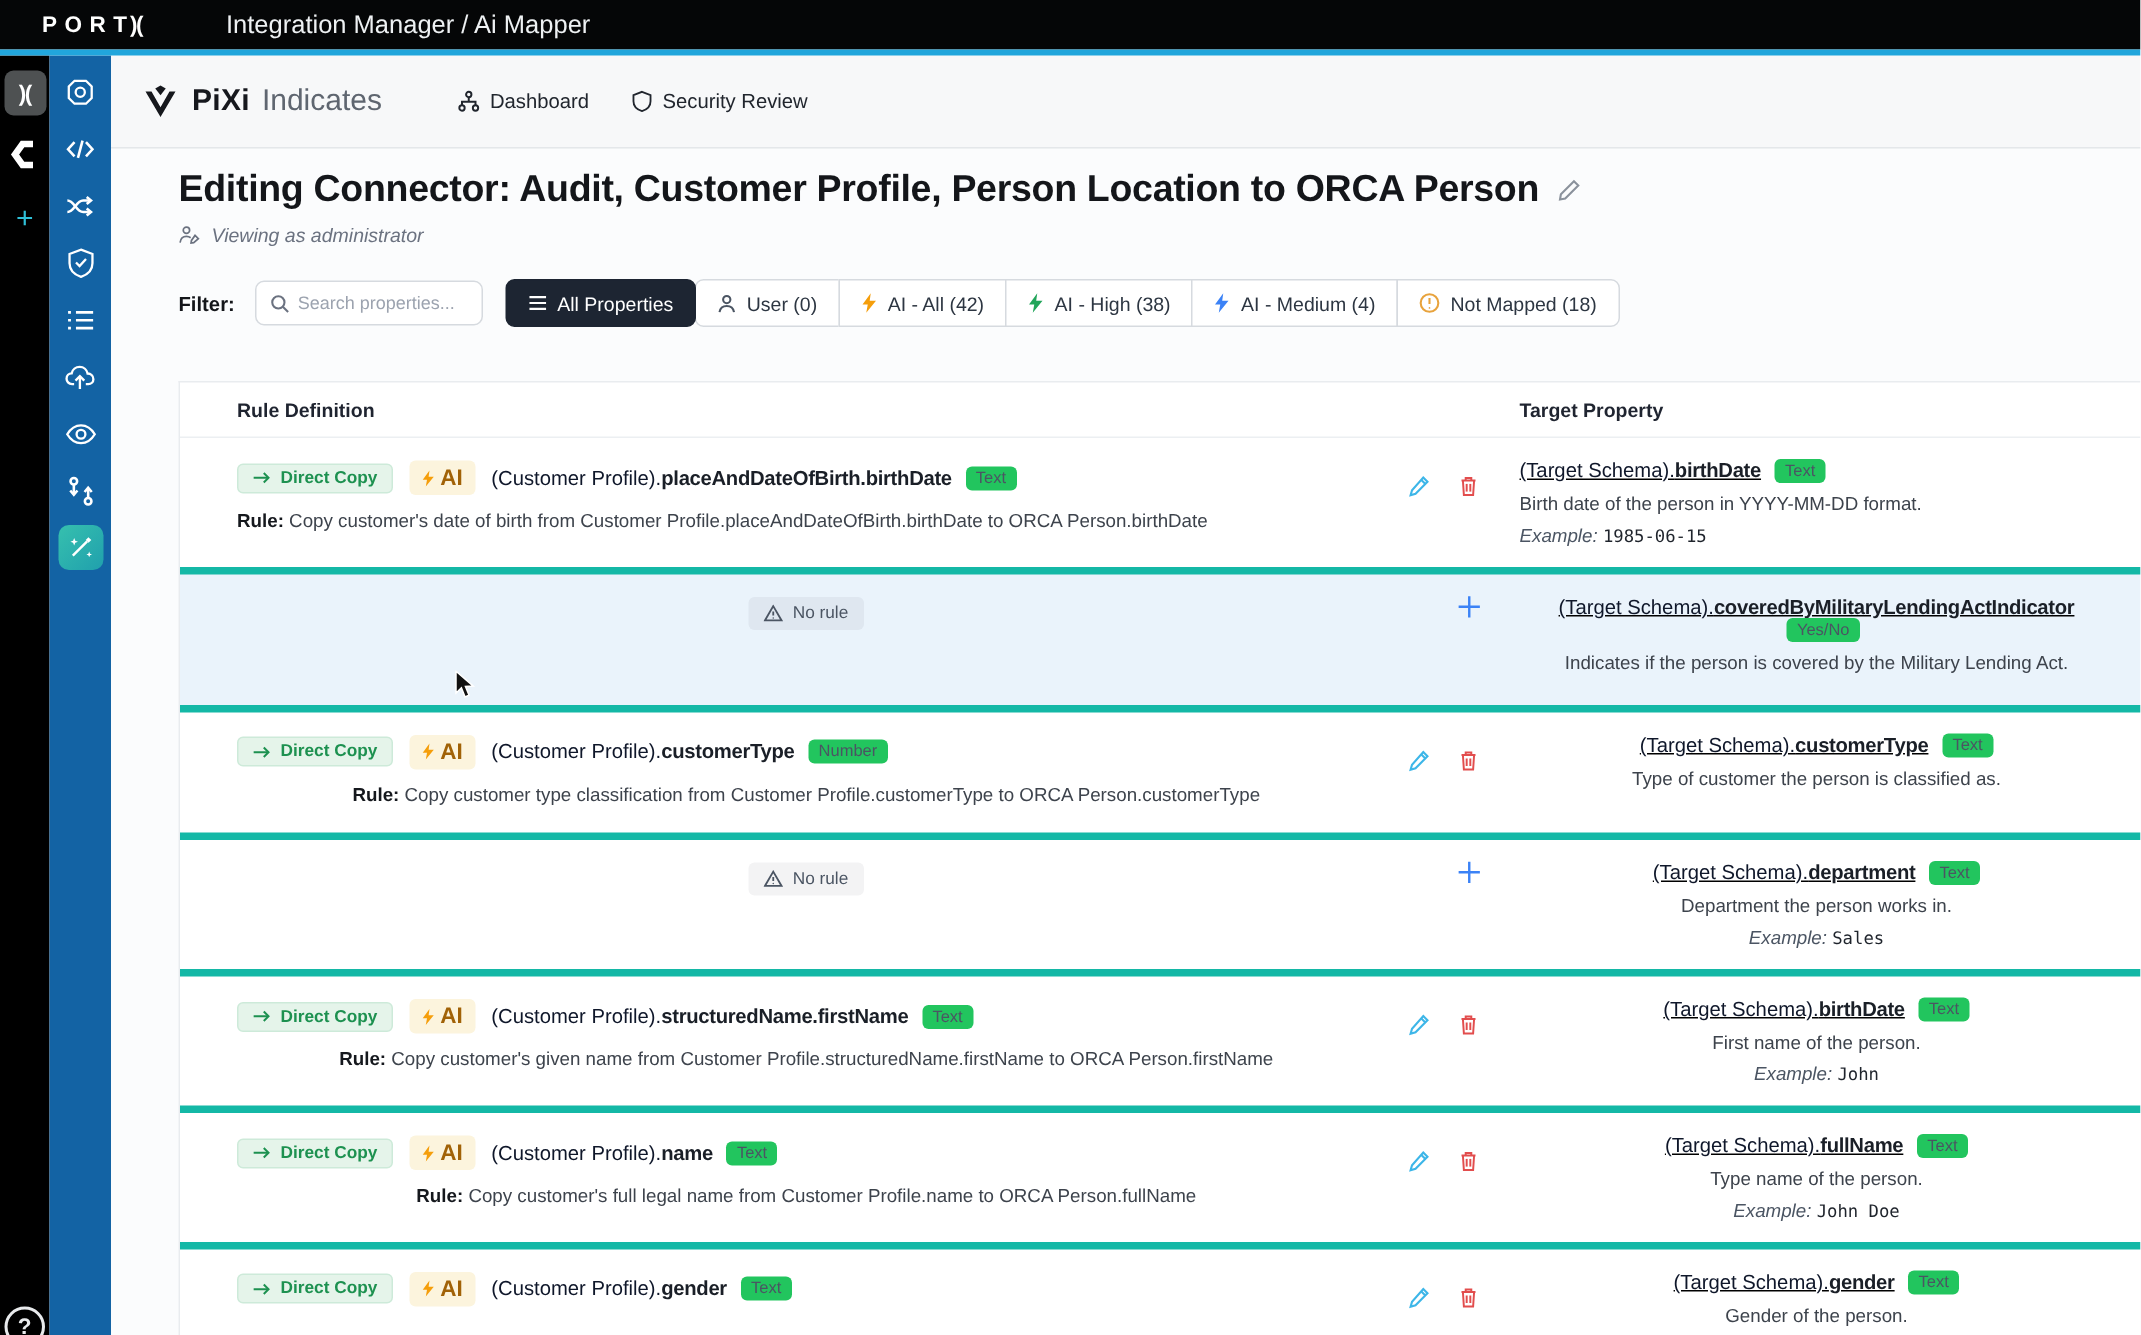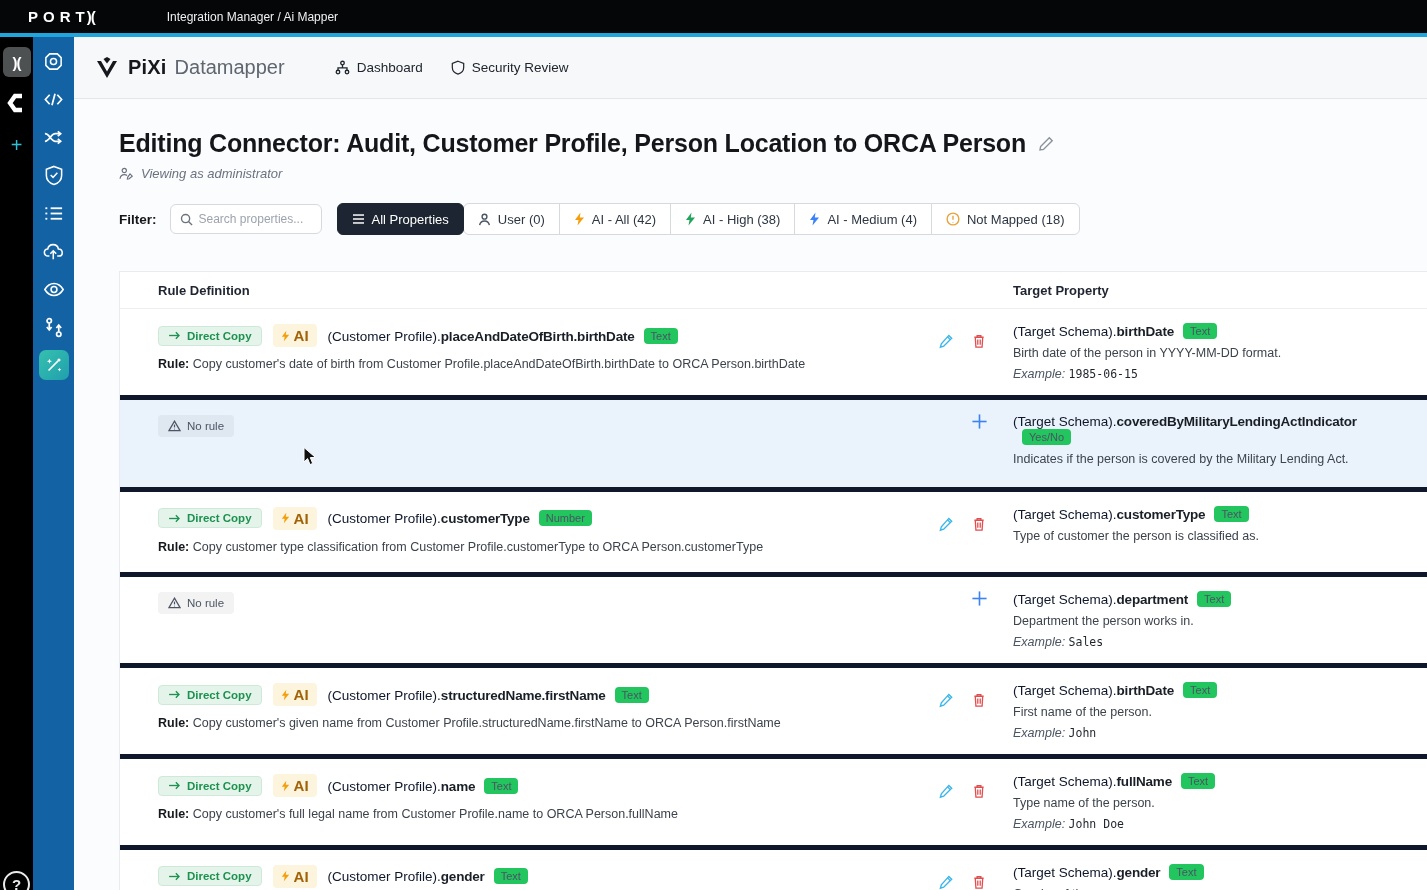--- a/index.html
+++ b/index.html
@@ -4,21 +4,21 @@
 <style>
   * { box-sizing: border-box; margin: 0; padding: 0; }
   html,body { width:1427px; height:890px; overflow:hidden; }
   body { font-family:"Liberation Sans", sans-serif; background:#fbfcfd; position:relative; }
 
   
   .topbar { position:absolute; top:0; left:0; width:100%; height:33px; background:#050607;
             display:flex; align-items:center; z-index:5; }
   .logo { color:#fff; font-weight:bold; font-size:15px; letter-spacing:5px; margin-left:28px; white-space:nowrap; }
   .logo .xmark { letter-spacing:-1px; margin-left:-3px; font-weight:bold; }
-  .topbar-crumb { color:#eef1f3; font-size:12px; margin-left:44px;padding-left:28px; }
+  .topbar-crumb { color:#eef1f3; font-size:17px; margin-left:28px;padding-left:28px; }
   .cyanline { position:absolute; top:33px; left:0; width:100%; height:4px; background:#21a6dc; z-index:5; }
 
   
   .rail-black { position:absolute; top:37px; left:0; width:33px; bottom:0; background:#000; z-index:4;
                 display:flex; flex-direction:column; align-items:center; }
   .appbox { width:28px; height:30px; background:#4e5152; border-radius:6px; margin-top:10px;
             display:flex; align-items:center; justify-content:center; color:#fff; font-weight:bold;
             font-size:15px; letter-spacing:-1px; }
   .cicon { margin-top:16px; }
   .plusicon { color:#2fc0d8; font-size:20px; font-weight:300; margin-top:18px; line-height:1; }
@@ -35,21 +35,21 @@
   
   .main { position:absolute; top:37px; left:74px; right:0; bottom:0; background:#fbfcfd; }
   .nav { height:62px; background:#f7f8f9; border-bottom:1px solid #e4e7ea; display:flex; align-items:center; padding-left:21px; }
   .brand { display:flex; align-items:center; gap:9px; }
   .brand-bold { font-size:20px; font-weight:bold; color:#16181d; letter-spacing:0.2px; }
   .brand-light { font-size:20px; font-weight:400; color:#5f6670; margin-left:-1px; }
   .navitems { display:flex; align-items:center; gap:28px; margin-left:50px; }
   .navitem { display:flex; align-items:center; gap:7px; font-size:13.5px; color:#21262e; cursor:pointer; }
 
   .content { padding-left:45px; }
-  .pagetitle { margin-top:30px; font-size:25px; font-weight:bold; color:#14161a; letter-spacing:-0.2px;
+  .pagetitle { margin-top:13px; font-size:25px; font-weight:bold; color:#14161a; letter-spacing:-0.2px;
                display:flex; align-items:center; gap:12px; }
   .viewing { margin-top:8px; display:flex; align-items:center; gap:7px; color:#6b7280; font-size:13px; font-style:italic; }
 
   
   .filterrow { margin-top:22px; display:flex; align-items:center; }
   .filterlabel { font-size:13.5px; font-weight:bold; color:#14161a; margin-right:13px; }
   .searchbox { width:152px; height:30px; background:#fff; border:1px solid #d6dadf; border-radius:6px;
                display:flex; align-items:center; padding:0 9px; gap:6px; margin-right:15px; }
   .searchbox input { border:none; outline:none; width:110px; font-size:12px; color:#374151; background:transparent;
                      font-family:"Liberation Sans", sans-serif; }
@@ -61,42 +61,42 @@
   .segbtn:last-child { border-radius:0 6px 6px 0; }
   .segbtn:nth-child(2) { border-radius:6px 0 0 6px; }
 
   
   .card { margin-top:36px; background:#fff; border:1px solid #e9ecef; border-right:none; width:100%; }
   .thead { display:grid; grid-template-columns:1fr 86px 414px; border-bottom:1px solid #eceff2; }
   .thead .h { font-size:13px; font-weight:bold; color:#1f2430; padding:11px 0 10px 38px; }
   .thead .h.t { padding-left:0; }
 
   .trow { display:grid; grid-template-columns:1fr 86px 414px; background:#fff; }
-  .trow + .trow { border-top:5px solid #0f172a; }
+  .trow + .trow { border-top:5px solid #14b8a6;text-align:center; }
   .trow.hl { background:#eaf3fb; }
   .cell-rule { padding:15px 10px 16px 38px; }
   .badges { display:flex; align-items:center; gap:11px; margin-bottom:9px; }
   .pill-copy { display:inline-flex; align-items:center; gap:6px; background:#e5f4ea; border:1px solid #cdead9;
                color:#1d9150; font-size:11.5px; font-weight:bold; border-radius:4px; padding:3px 9px; }
   .pill-ai { display:inline-flex; align-items:center; gap:4px; background:#fcf4dd; color:#a16207;
              font-size:15px; font-weight:bold; border-radius:4px; padding:3px 8px; }
   .srcline { font-size:13.5px; }
   .src-prefix { color:#0f172a; }
   .src-name { color:#1a1f27; font-weight:bold; letter-spacing:-0.2px; }
   .type-badge { display:inline-block; background:#22c55e; color:#4b5563; font-size:11px; border-radius:4px;
                 padding:2px 7px; margin-left:9px; font-weight:400; vertical-align:1px; }
   .rule-line { font-size:12.5px; color:#3d434c; line-height:1.4; }
   .rule-line b { color:#15181d; }
   .norule { display:inline-flex; align-items:center; gap:6px; background:rgba(17,24,39,0.05); border-radius:4px;
             padding:5px 10px; font-size:11.5px; color:#4b5563; }
   .cell-actions { display:flex; gap:18px; padding-top:24px; padding-left:12px; align-items:flex-start; }
   .cell-actions.addmode { padding-left:44px; padding-top:13px; }
   .icon-btn { cursor:pointer; display:block; }
   .cell-target { padding:14px 18px 14px 0; }
-  .tline { font-size:13.5px; margin-bottom:6px; }
+  .tline { font-size:13.5px; margin-bottom:6px;text-decoration:underline; }
   .t-name { color:#1a1f27; font-weight:bold; letter-spacing:-0.2px; }
   .t-desc { font-size:12.5px; color:#3d434c; margin-bottom:5px; line-height:1.35; }
   .t-example { font-size:12.5px; color:#4b5563; }
   .t-example i { }
   .mono { font-family:"DejaVu Sans Mono", monospace; font-size:11.5px; color:#1f242c; font-style:normal; }
 
   
   .cursor { position:absolute; left:303px; top:447px; z-index:9; pointer-events:none; }
 </style>
 </head>
@@ -192,21 +192,21 @@
 
 <div class="main">
 
   <div class="nav">
     <div class="brand">
       <svg width="24" height="24" viewBox="0 0 24 24">
         <path d="M2 5 L12 22 L22 5 L18 5 L12 15.5 L6 5 Z" fill="#16181d"></path>
         <path d="M8.5 3 L12 7.5 L15.5 3 L12 1 Z" fill="#16181d"></path>
       </svg>
       <span class="brand-bold">PiXi</span>
-      <span class="brand-light">Datamapper</span>
+      <span class="brand-light">Indicates</span>
     </div>
     <div class="navitems">
       <div class="navitem">
         <svg width="15" height="15" viewBox="0 0 16 16" fill="none" stroke="#21262e" stroke-width="1.4">
           <circle cx="8" cy="3.2" r="1.9"></circle>
             <circle cx="3.2" cy="12.8" r="1.9"></circle>
             <circle cx="12.8" cy="12.8" r="1.9"></circle>
           <path d="M8 5.2 V8.4 M8 8.4 H3.2 V10.8 M8 8.4 H12.8 V10.8"></path>
           </svg>
         <span>Dashboard</span>

